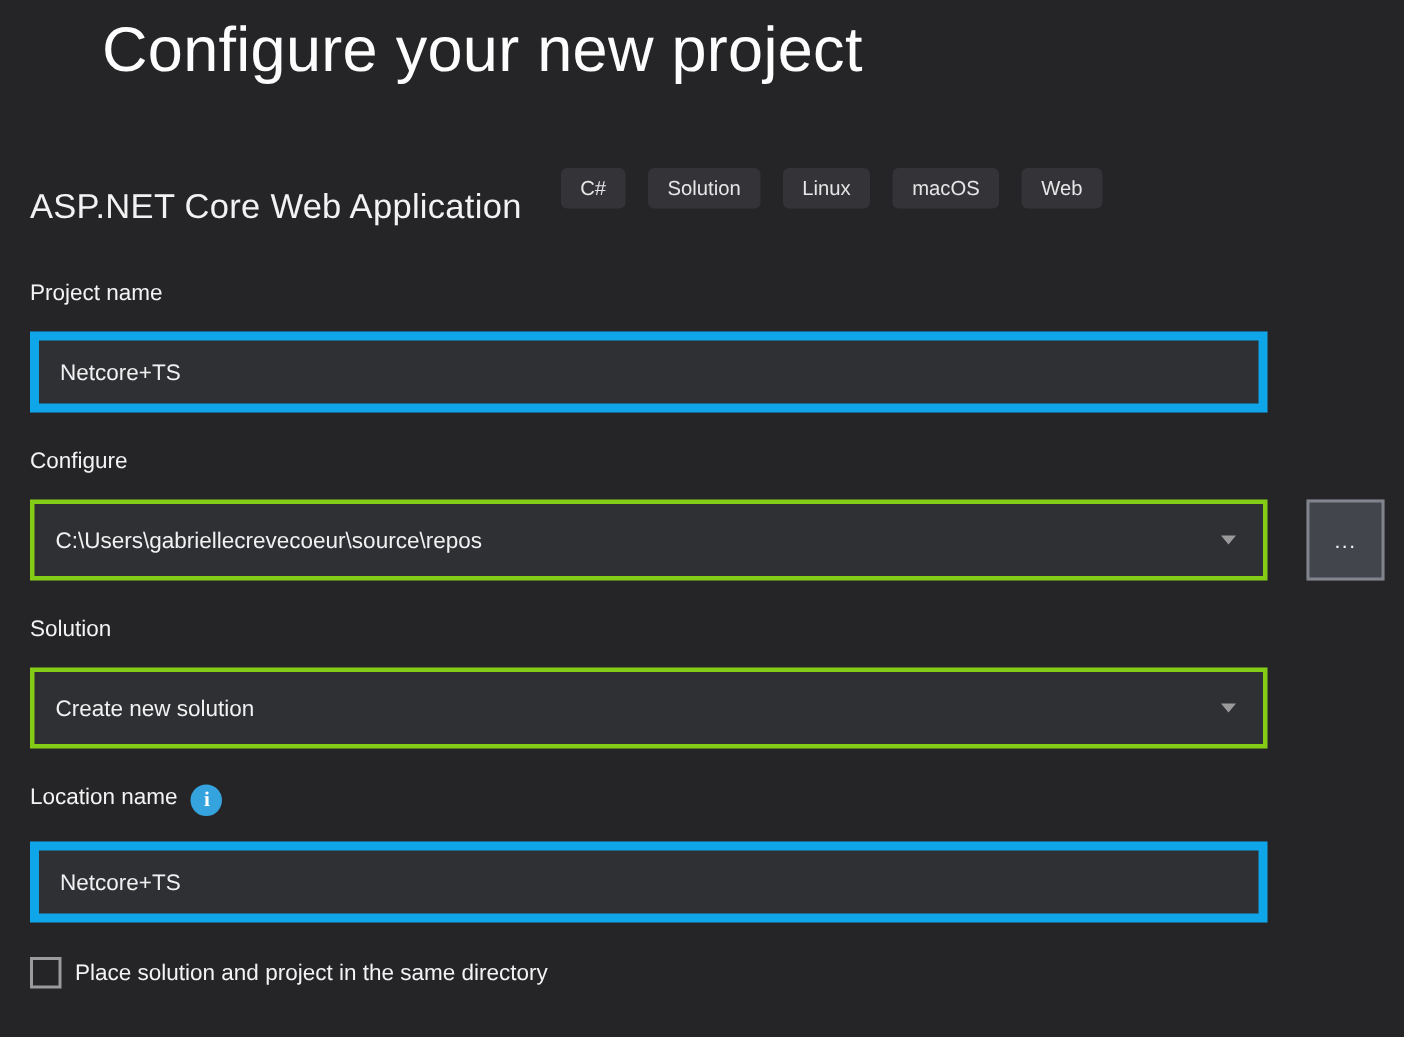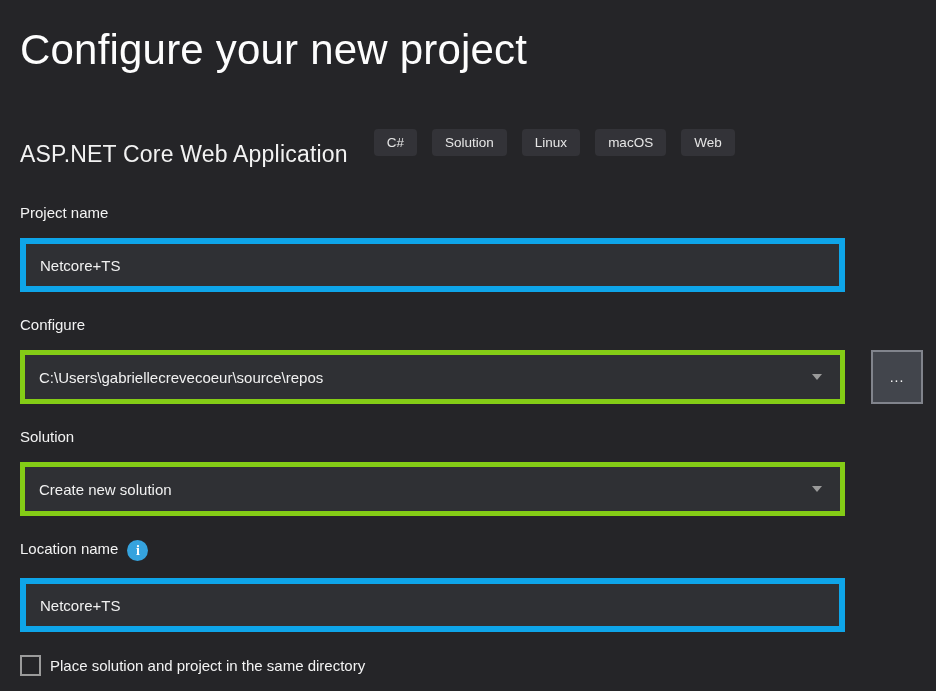--- a/index.html
+++ b/index.html
@@ -8,26 +8,27 @@
     background: #252528;
     font-family: "Liberation Sans", sans-serif;
     overflow: hidden;
   }
   .container {
     width: 936px; height: 691px;
     padding-left: 20px;
     position: relative;
   }
   .page-title {
-    padding-top: 24px;
+    padding-top: 7px;
     font-size: 42px;
     font-weight: 300;
     color: #fdfdfd;
     letter-spacing: 0.2px;
     line-height: 1.22;
+    margin-left: 48px;
   }
   .template-row {
     margin-top: 42px;
     display: flex;
     align-items: center;
   }
   .template-name {
     font-size: 23px;
     font-weight: 300;
     color: #f2f2f2;
@@ -72,21 +73,21 @@
   }
   .combo-row {
     margin-top: 17px;
     display: flex;
     align-items: center;
   }
   .combo {
     width: 825px;
     height: 54px;
     background: #2f3034;
-    border: 5px solid #84cc16;
+    border: 3px solid #84cc16;
     color: #f1f1f1;
     font-size: 15px;
     padding: 0 14px;
     display: flex;
     align-items: center;
     justify-content: space-between;
     cursor: default;
   }
   .combo-arrow {
     width: 0; height: 0;

